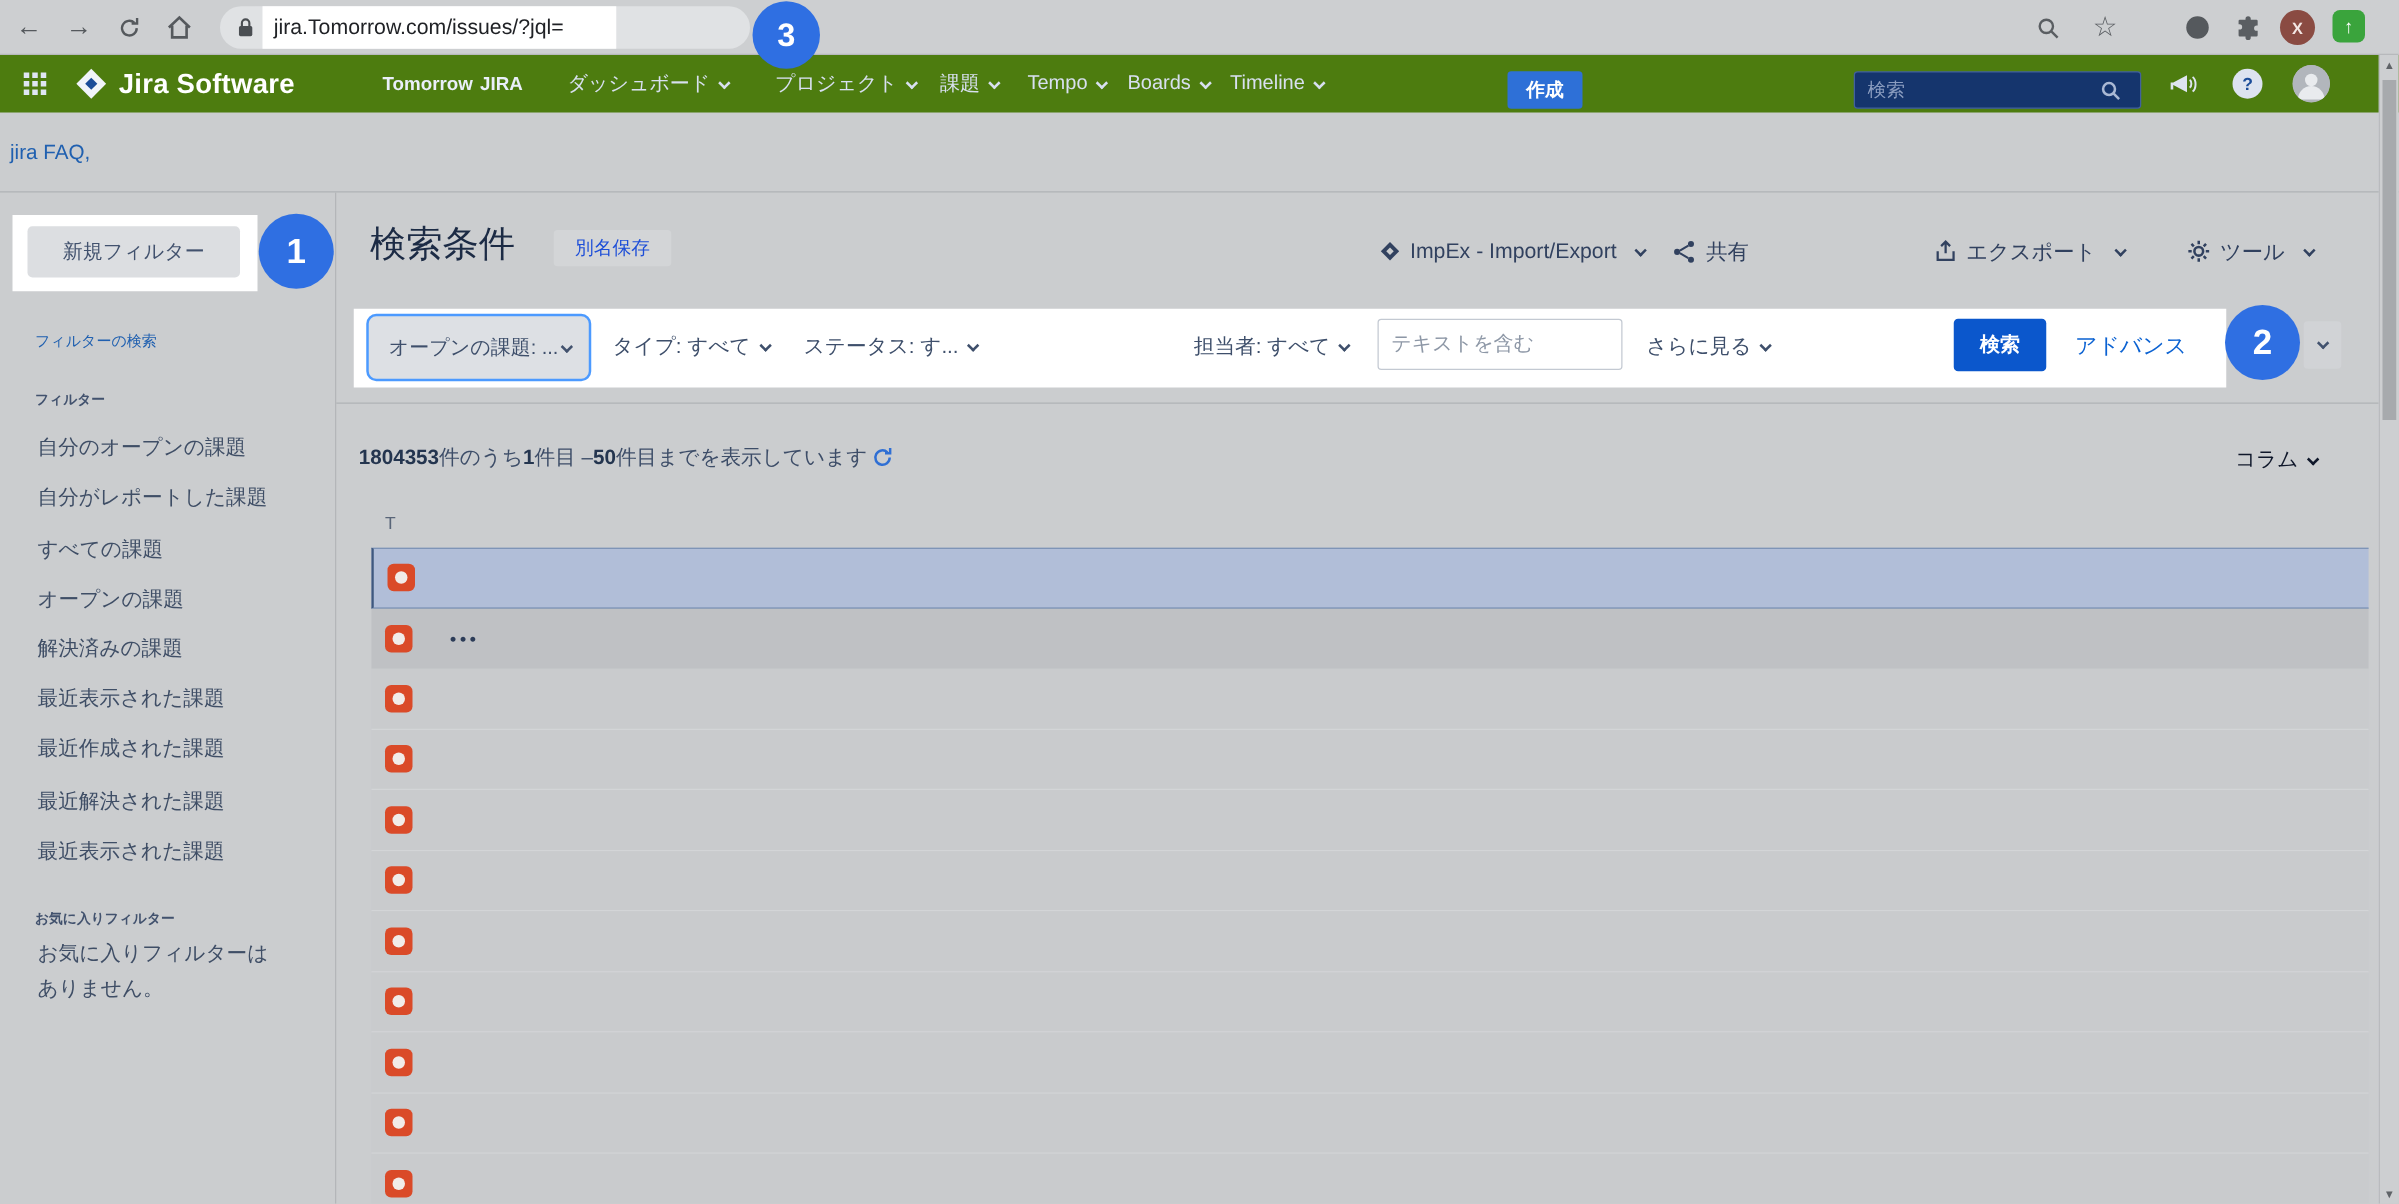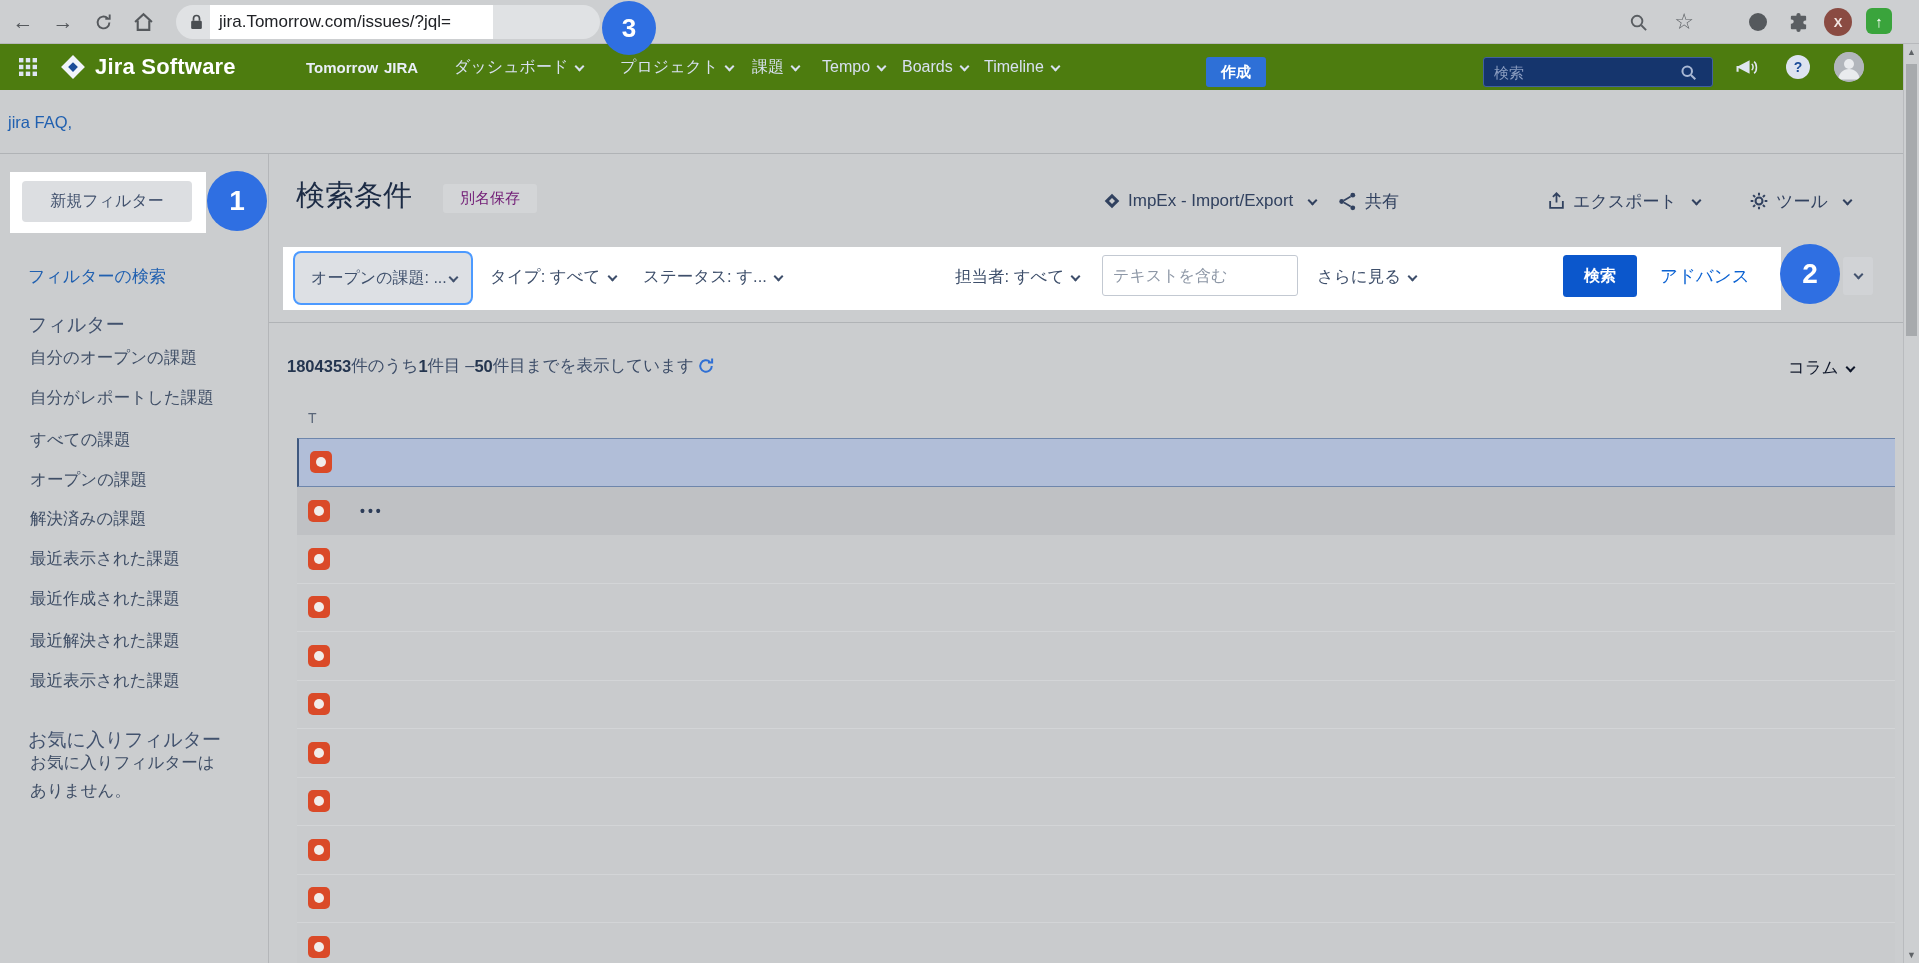--- a/index.html
+++ b/index.html
@@ -51,27 +51,27 @@
   #help-circle { position:absolute; left:1786px; top:11px; width:24px; height:24px; border-radius:50%; background:#dde3f0;
                  color:#1b4c99; font-weight:bold; font-size:14px; display:flex; align-items:center; justify-content:center; }
   #nav-avatar { position:absolute; left:1834px; top:8px; width:30px; height:30px; border-radius:50%; overflow:hidden; background:#b2b6bc; }
   
   #faq-link { left:8px; top:113px; font-size:16.5px; color:#2060b0; }
   .hdivider { position:absolute; height:1px; background:#b0b3b6; }
   #vdivider { left:268px; top:154px; width:1px; height:809px; background:#b4b6b9; }
   
   #new-filter-btn { left:22px; top:181px; width:170px; height:41px; background:#dcdee1; border-radius:4px;
                     font-size:16px; color:#42526e; display:flex; align-items:center; justify-content:center; z-index:10; }
-  .sb-link { font-size:17px; color:#2060b0; }
-  .sb-header { font-size:19px; font-weight:normal; color:#42526e;text-align:center; }
+  .sb-link { font-size:12px; color:#2060b0; }
+  .sb-header { font-size:11px; font-weight:bold; color:#42526e;text-align:center; }
   .sb-item { position:absolute; left:30px; font-size:16.5px; color:#3f4e66; white-space:nowrap; }
   
   #page-title { left:296px; top:176px; font-size:29px; font-weight:500; color:#1c2b45; }
   #save-as-btn { left:443px; top:184px; height:29px; padding:0 17px; background:#d3d5d7; border-radius:3px;
-                 font-size:15px; color:#701a75; display:flex; align-items:center; }
+                 font-size:15px; color:#1d4ed8; display:flex; align-items:center; }
   .tb-group { position:absolute; top:188px; height:26px; display:inline-flex; align-items:center; gap:8px;
               font-size:17px; color:#31415f; white-space:nowrap; }
   
   #filter-band { left:283px; top:247px; width:1498px; height:63px; background:#ffffff; }
   #project-dd { left:293px; top:251px; width:180px; height:54px; background:#dde0e4; border:2px solid #4c9aff;
                 border-radius:8px; display:flex; align-items:center; padding:0 14px 0 16px;
                 font-size:16px; color:#3e4f6b; z-index:5; }
   #project-dd .chev { margin-left:auto; color:#42526e; }
   .fitem { position:absolute; top:266px; height:22px; display:inline-flex; align-items:center;
            font-size:16.5px; color:#3e4f6b; z-index:5; white-space:nowrap; }

